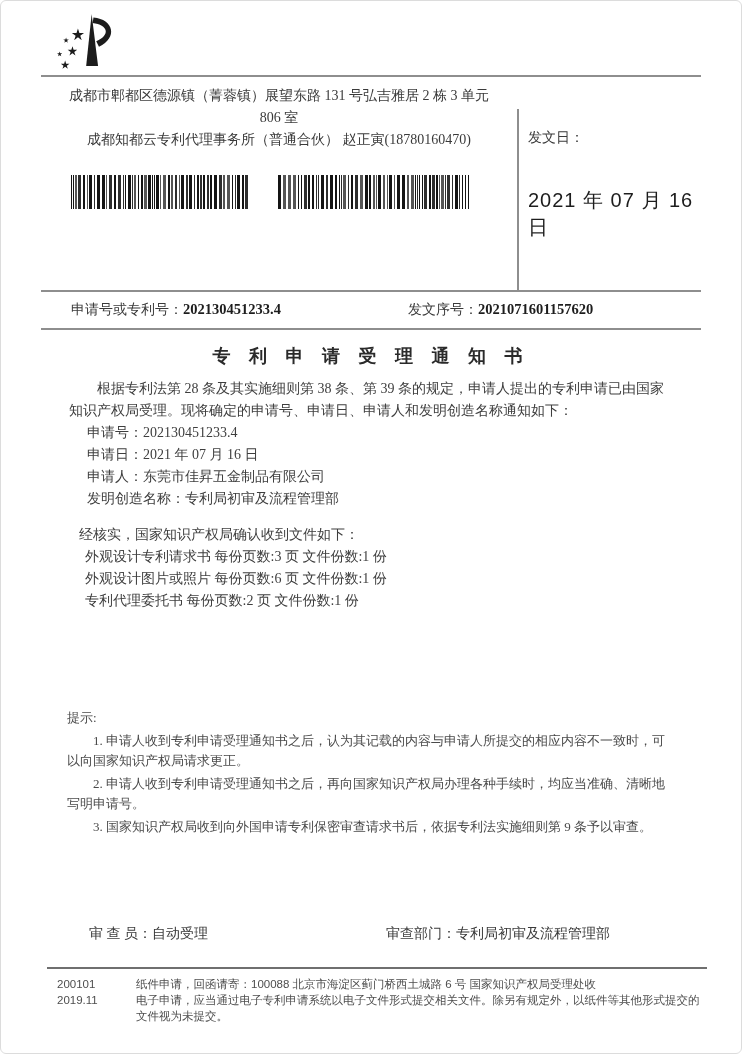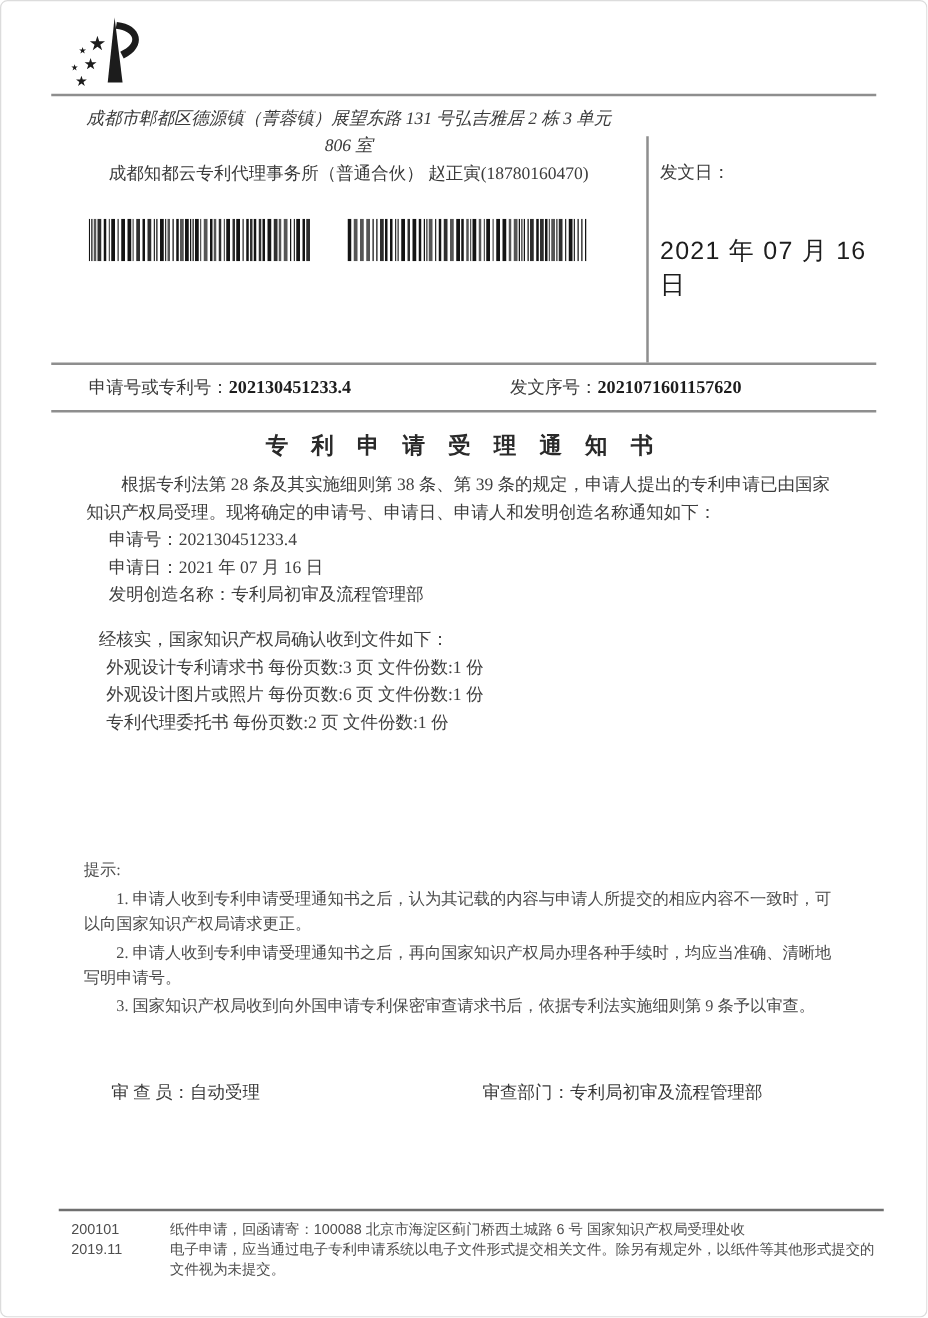--- a/index.html
+++ b/index.html
@@ -11,21 +11,21 @@
   
   .header{position:relative;height:74px;border-bottom:2px solid #8e8e8e;}
   .logo{position:absolute;left:8px;top:12px;}
   .agency-title{position:absolute;left:0;right:0;top:28px;text-align:center;
     font-size:19px;font-weight:700;letter-spacing:11px;color:#2c2c2c;}
 
   
   .info-block{display:flex;height:213px;border-bottom:2px solid #8e8e8e;}
   .mail-cell{width:476px;box-sizing:border-box;}
   .postcode{margin:24px 0 0 48px;font-size:23px;font-weight:700;color:#1f1f1f;letter-spacing:1px;}
-  .addr{width:440px;margin:0 auto;text-align:center;font-size:14px;line-height:22px;color:#3a3a3a;font-style:italic;}
+  .addr{width:440px;margin:0 auto;text-align:center;font-size:14px;line-height:22px;color:#3a3a3a;}
   .addr-first{margin-top:8px;}
   .recipient{width:440px;margin:0 auto;text-align:center;font-size:14px;line-height:22px;color:#3a3a3a;}
   .barcodes{display:flex;margin:24px 0 0 30px;}
   .barcode{height:34px;overflow:hidden;}
   .barcode i{display:inline-block;height:34px;vertical-align:top;}
   .bc-left{width:178px;}
   .bc-right{width:196px;margin-left:29px;}
   .date-cell{flex:1;border-left:2px solid #8e8e8e;box-sizing:border-box;padding:20px 0 0 9px;margin-top:32px;}
   .date-label{font-size:14px;color:#3a3a3a;}
   .date-value{margin-top:40px;font-family:"Liberation Sans","DejaVu Sans",sans-serif;
@@ -44,21 +44,21 @@
   .intro{text-indent:2em;}
   .field-line{padding-left:18px;}
   .received-intro{margin-top:14px;padding-left:10px;}
   .doc-line{padding-left:16px;}
 
   
   .hints{margin:96px 26px 0 26px;font-size:13px;line-height:20px;color:#4a4a4a;}
   .hint-item{text-indent:2em;margin-top:3px;}
 
   
-  .signoff{display:flex;margin-top:50px;font-size:14px;color:#3a3a3a;}
+  .signoff{display:flex;margin-top:88px;font-size:14px;color:#3a3a3a;}
   .ex-left{margin-left:48px;width:297px;}
 
   
   .footer{position:absolute;left:46px;right:34px;top:966px;border-top:2px solid #6f6f6f;
     font-family:"Liberation Sans","DejaVu Sans",sans-serif;font-size:11.5px;line-height:16px;color:#4e4e4e;}
   .footer-inner{display:flex;padding-top:7px;}
   .form-codes{width:89px;flex:none;padding-left:10px;box-sizing:border-box;}
   .footer-text{flex:1;}
 </style>
 </head>
@@ -115,20 +115,23 @@
     <div class="body-text">
       <div class="intro">根据专利法第 28 条及其实施细则第 38 条、第 39 条的规定，申请人提出的专利申请已由国家知识产权局受理。现将确定的申请号、申请日、申请人和发明创造名称通知如下：</div>
 
       <div class="field-line">
         <span>申请号：</span><span>202130451233.4</span>
       </div>
       <div class="field-line">
         <span>申请日：</span><span>2021 年 07 月 16 日</span>
       </div>
       <div class="field-line">
+        <span>申请人：</span><span>东莞市佳昇五金制品有限公司</span>
+      </div>
+      <div class="field-line">
         <span>发明创造名称：</span><span>专利局初审及流程管理部</span>
       </div>
 
       <div class="received-intro">经核实，国家知识产权局确认收到文件如下：</div>
       <div class="doc-line">外观设计专利请求书 每份页数:3 页  文件份数:1 份</div>
       <div class="doc-line">外观设计图片或照片 每份页数:6 页  文件份数:1 份</div>
       <div class="doc-line">专利代理委托书 每份页数:2 页  文件份数:1 份</div>
     </div>
 
     <div class="hints">

